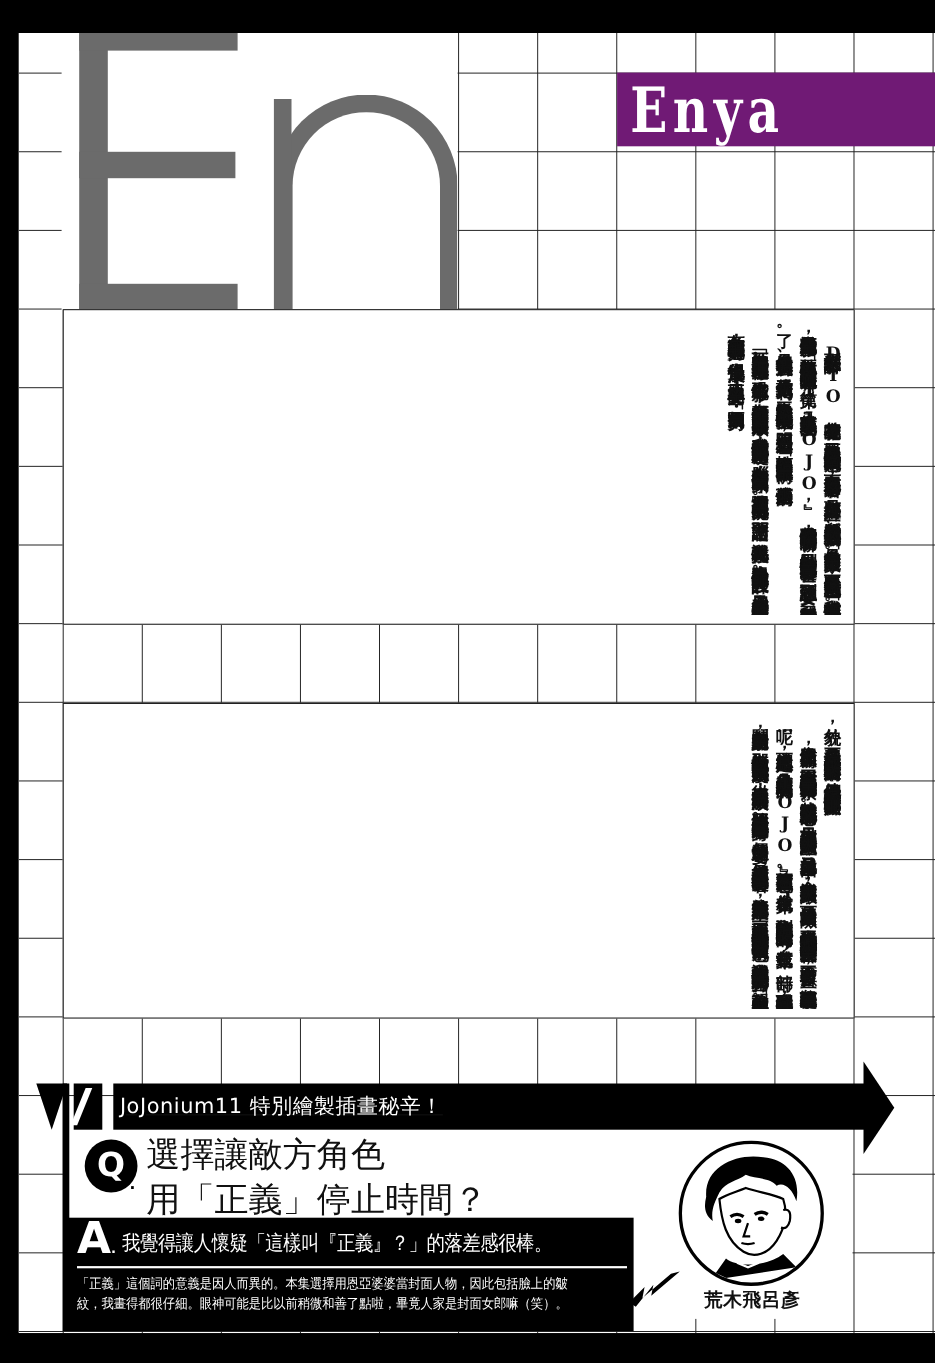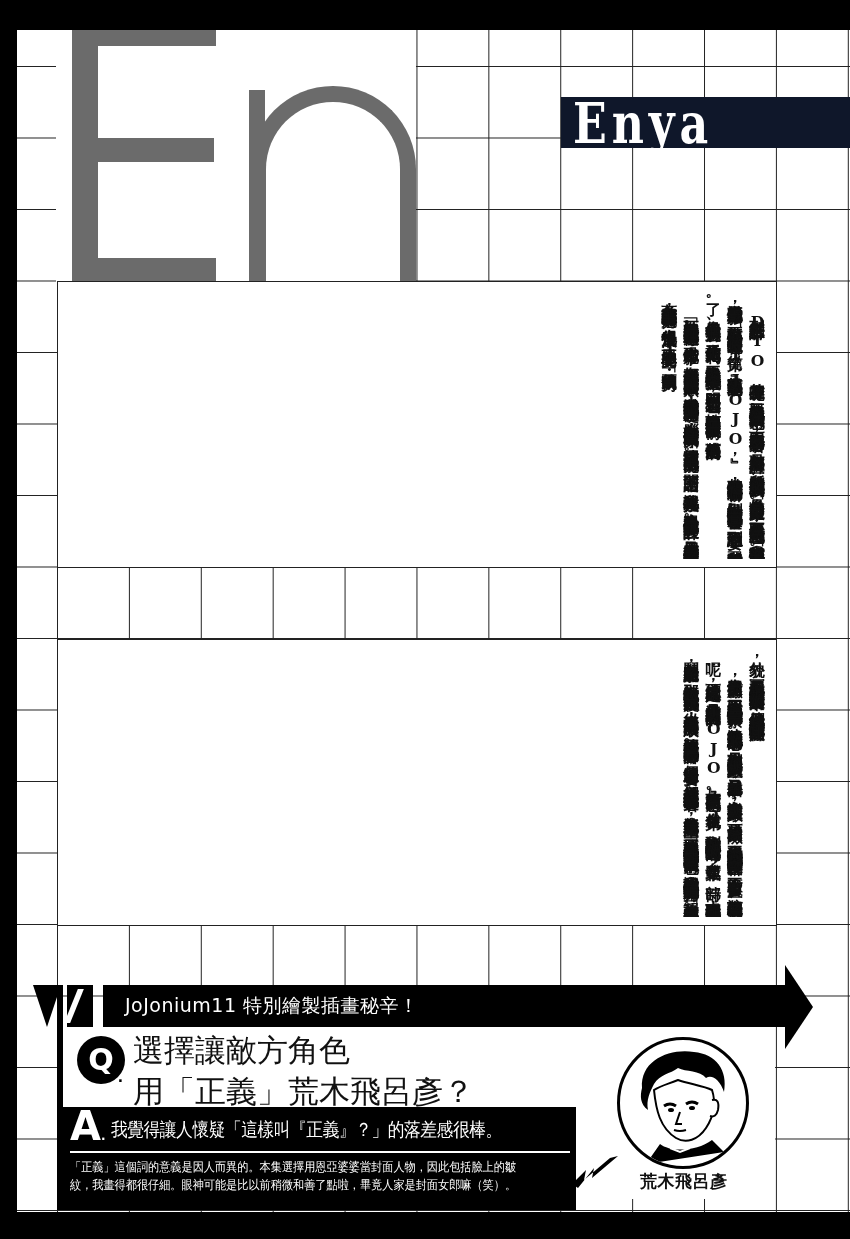--- a/index.html
+++ b/index.html
@@ -22,22 +22,22 @@
   .big-en { position: absolute; left: 56px; top: 30px; width: 360px; height: 252px; background: #fff; overflow: hidden; }
   .big-en .E-stem { position: absolute; left: 16px; top: 0; width: 26px; height: 252px; background: #6b6b6b; }
   .big-en .E-top { position: absolute; left: 16px; top: 0; width: 144px; height: 16px; background: #6b6b6b; }
   .big-en .E-mid { position: absolute; left: 16px; top: 108px; width: 142px; height: 24px; background: #6b6b6b; }
   .big-en .E-bot { position: absolute; left: 16px; top: 228px; width: 144px; height: 24px; background: #6b6b6b; }
   .big-en .n-stem { position: absolute; left: 193px; top: 60px; width: 16px; height: 192px; background: #6b6b6b; }
   .big-en .n-arch { position: absolute; left: 194px; top: 56px; width: 166px; height: 290px;
     border: 16px solid #6b6b6b; border-radius: 85px 85px 0 0; border-bottom: none; }
 
   
-  .enya-box { position: absolute; left: 561px; top: 66px; width: 289px; height: 51px; background: #0f172a;
-    display: flex; align-items: center; padding-left: 12px; margin-top: 31px; }
+  .enya-box { position: absolute; left: 561px; top: 66px; width: 289px; height: 67px; background: #701a75;
+    display: flex; align-items: center; padding-left: 12px; }
   .enya-box span { color: #fff; font-family: "DejaVu Serif", serif; font-weight: bold; font-size: 54px;
     letter-spacing: 6px; transform: scaleX(0.82) scaleY(1.05); transform-origin: left center; display: inline-block; }
 
   
   .vbox { position: absolute; background: #fff; border-top: 1.5px solid #222; border-bottom: 1.5px solid #222;
     border-left: 1px solid #222; border-right: 1px solid #222; padding: 10px 8px 8px 10px; }
   .vbox .vtext { writing-mode: vertical-rl; text-orientation: upright; font-family: "DejaVu Serif", serif;
     font-size: 15.6px; line-height: 21.9px; letter-spacing: 0.6px; height: 100%; width: 100%; color: #111;
     font-weight: bold; text-align: justify; overflow: hidden; }
   .vbox .vtext p { text-indent: 1em; margin: 0; }
@@ -47,21 +47,21 @@
 
   
   .qa-panel { position: absolute; left: 62px; top: 1006px; width: 713px; height: 193px; background: #fff; }
   .qa-left-rule { position: absolute; left: 57px; top: 985px; width: 6px; height: 225px; background: #000; }
   .banner { position: absolute; left: 33px; top: 985px; width: 787px; height: 42px; }
   .banner .tri { position: absolute; left: 0; top: 0; width: 0; height: 0;
     border-left: 14px solid transparent; border-right: 14px solid transparent; border-top: 42px solid #000; }
   .banner .slash-box { position: absolute; left: 34px; top: 0; width: 26px; height: 42px; background: #000; }
   .banner .slash { position: absolute; left: 38px; top: 4px; width: 6px; height: 34px; background: #fff; transform: skewX(-22deg); }
   .banner .bar { position: absolute; left: 70px; top: 0; width: 690px; height: 42px; background: #000;
-    display: flex; align-items: center; padding-left: 22px; }
+    display: flex; align-items: center; padding-left: 6px; text-decoration: underline; }
   .banner .bar span { color: #fff; font-family: "DejaVu Sans", sans-serif; font-size: 19px; letter-spacing: 0.5px; }
   .banner .arrow { position: absolute; left: 752px; top: -20px; width: 0; height: 0;
     border-top: 42px solid transparent; border-bottom: 42px solid transparent; border-left: 28px solid #000; }
 
   .q-badge { position: absolute; left: 77px; top: 1036px; width: 48px; height: 48px; border-radius: 50%; background: #000;
     color: #fff; font-family: "DejaVu Sans", sans-serif; font-weight: bold; font-size: 30px; text-align: center; line-height: 48px; }
   .q-badge small { position: absolute; right: 2px; bottom: 0; font-size: 14px; line-height: 1; color: #000; }
   .q-title { position: absolute; left: 133px; top: 1030px; font-family: "DejaVu Serif", serif; font-weight: normal;
     font-size: 31px; line-height: 41px; color: #111; }
 
@@ -129,21 +129,21 @@
     <span>JoJonium11 特別繪製插畫秘辛！</span>
   </div>
   <div class="arrow"></div>
 </div>
 
 <div class="q-badge">
   <span>Q</span><small>.</small>
 </div>
 <div class="q-title">
   <div>選擇讓敵方角色</div>
-  <div>用「正義」荒木飛呂彥？</div>
+  <div>用「正義」停止時間？</div>
 </div>
 
 <div class="answer-block"></div>
 <div class="a-letter"><span>A</span><small>.</small></div>
 <div class="a-text">我覺得讓人懷疑「這樣叫『正義』？」的落差感很棒。</div>
 <div class="a-rule"></div>
 <div class="a-body">「正義」這個詞的意義是因人而異的。本集選擇用恩亞婆婆當封面人物，因此包括臉上的皺紋，我畫得都很仔細。眼神可能是比以前稍微和善了點啦，畢竟人家是封面女郎嘛（笑）。</div>
 
 <svg class="zigzag" width="48" height="40" viewBox="0 0 48 40">
   <polygon points="0,34 14,20 12,30 38,8 46,6 20,28 22,18 6,38" fill="#000"></polygon>

